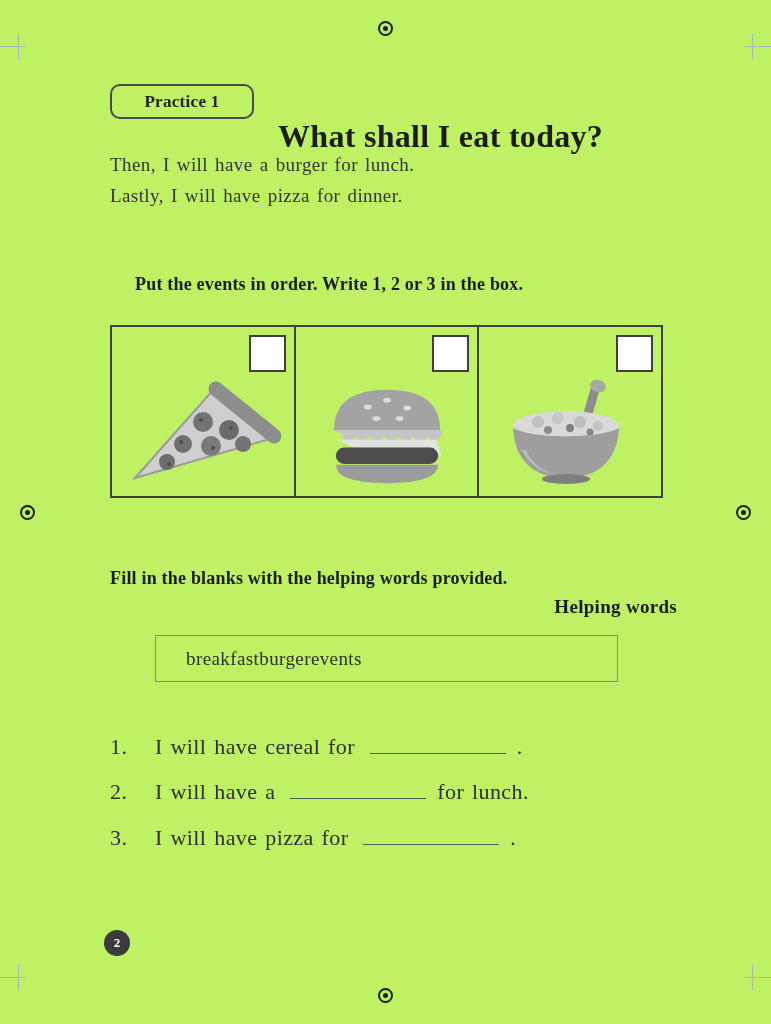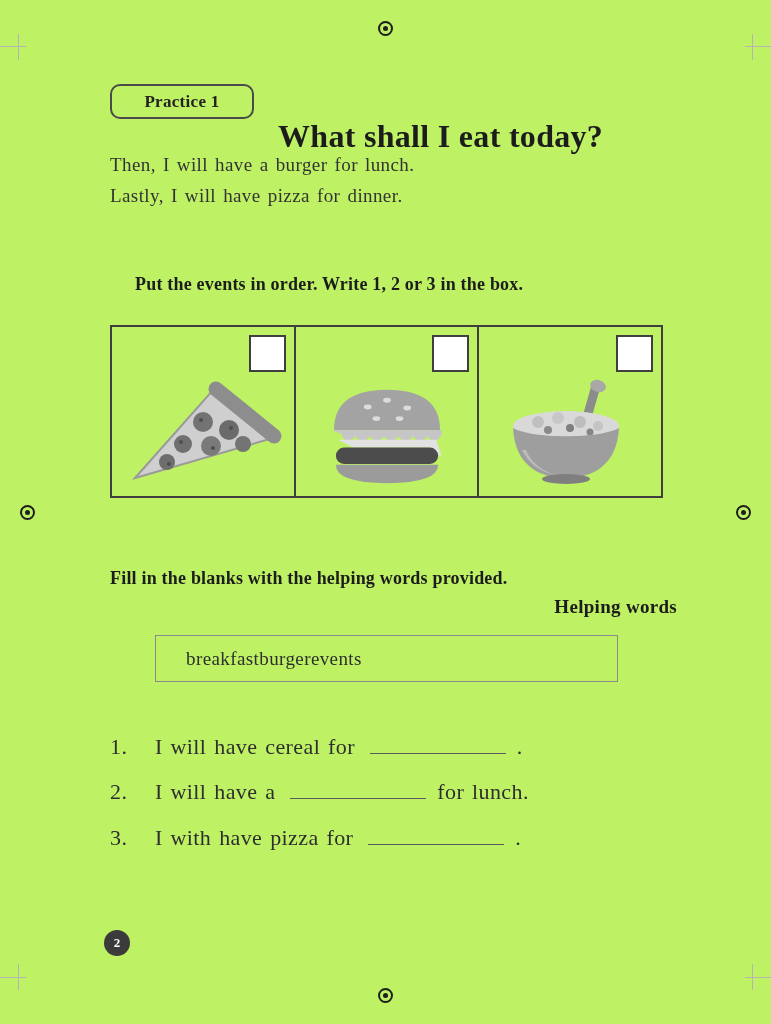--- a/index.html
+++ b/index.html
@@ -260,21 +260,21 @@
 
   <div class="question q2">
     <span class="qnum">2.</span>
     <span class="qtext">I will have a</span>
     <span class="blank"></span>
     <span class="qtext">for lunch.</span>
   </div>
 
   <div class="question q3">
     <span class="qnum">3.</span>
-    <span class="qtext">I with have pizza for</span>
+    <span class="qtext">I will have pizza for</span>
     <span class="blank"></span>
     <span class="qtext">.</span>
   </div>
 
   <div class="page-number">
     <span>2</span>
   </div>
 
 </div>
 

